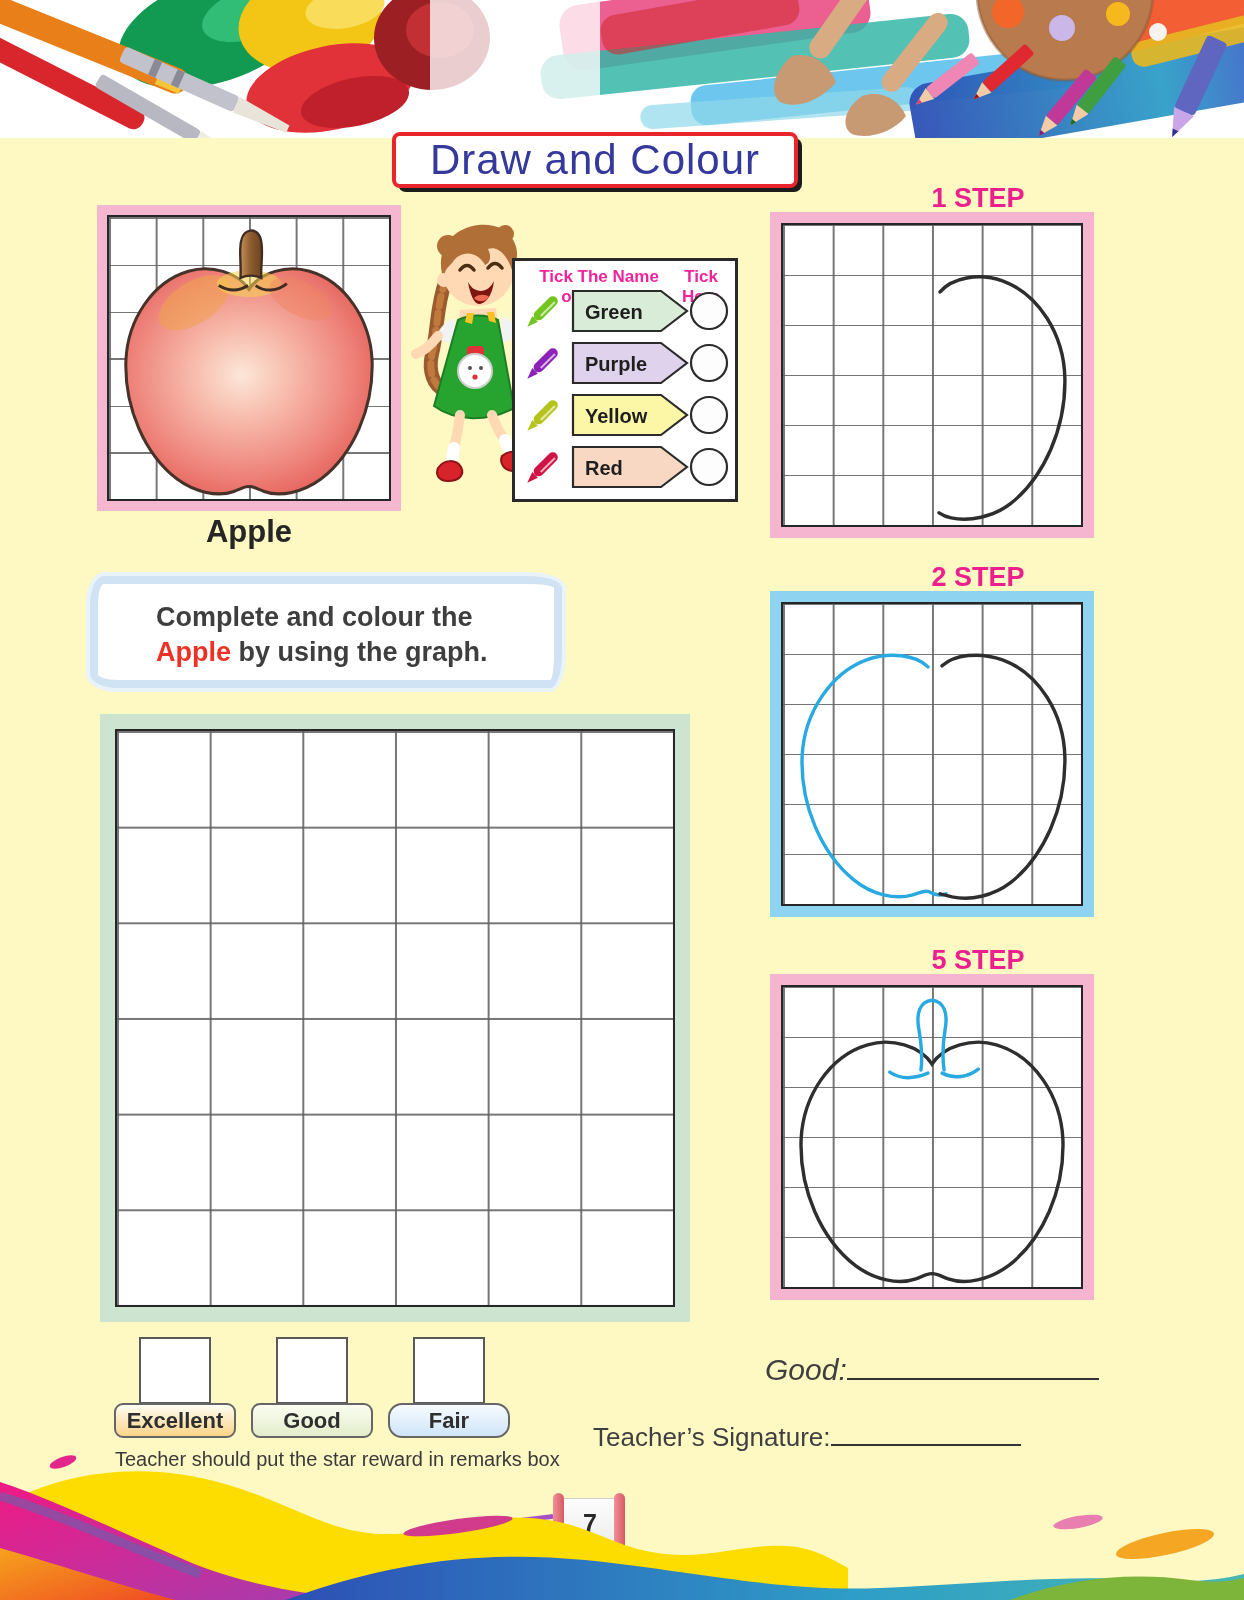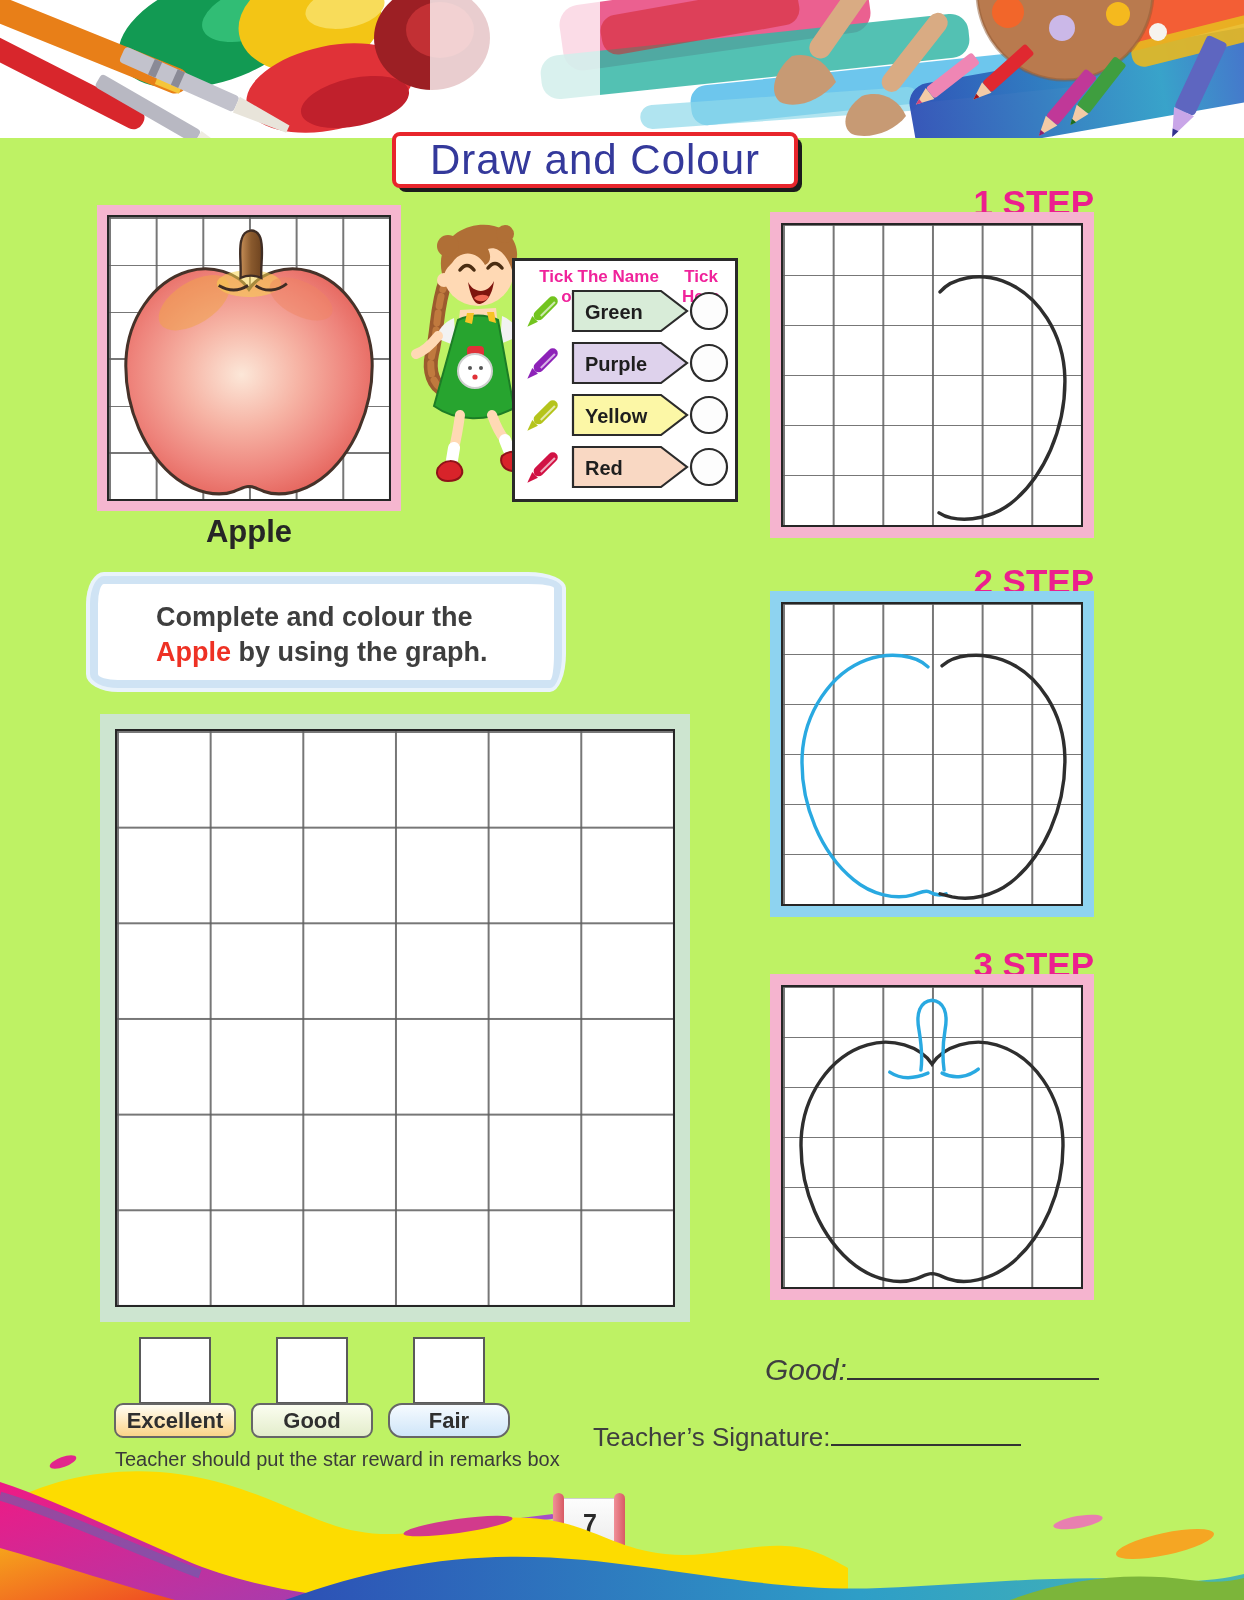--- a/index.html
+++ b/index.html
@@ -1,36 +1,36 @@
 <!DOCTYPE html>
 <html><head>
 <meta charset="utf-8">
 <style>
   html,body{margin:0;padding:0;background:#ffffff;}
-  #page{position:relative;width:1244px;height:1600px;background:#bef264;overflow:hidden;
+  #page{position:relative;width:1244px;height:1600px;background:#fef9c3;overflow:hidden;
         font-family:"Liberation Sans",sans-serif;}
   .abs{position:absolute;}
 
   
   .title-shadow{left:398px;top:138px;width:404px;height:54px;background:#1c1c1c;border-radius:8px;}
   .title-box{left:392px;top:132px;width:398px;height:48px;background:#fff;border:4px solid #e8252c;
              border-radius:8px;display:flex;align-items:center;justify-content:center;}
   .title-text{font-size:42px;color:#34399b;letter-spacing:1px;}
 
   
   .gridbox{position:absolute;inset:0;background:#fff;border:2.5px solid #262626;
     background-image:linear-gradient(to right,rgba(95,95,95,.85) 1.5px,transparent 1.5px),
                      linear-gradient(to bottom,rgba(95,95,95,.85) 1.5px,transparent 1.5px);
     background-size:calc(100%/6) calc(100%/6);}
   .panel{background:#fff;}
   .ref-panel{left:97px;top:205px;width:284px;height:286px;border:10px solid #f5b6cf;}
   .step-box{left:770px;width:302px;height:304px;}
   .b-pink{border:11px solid #f5b4cf;}
   .b-blue{border:11px solid #8ed3f0;}
-  .step-label{left:770px;width:324px;text-align:right;font-weight:bold;font-size:35px;color:#ec1f8e;}
+  .step-label{left:816px;width:324px;text-align:center;font-weight:bold;font-size:27px;color:#ec1f8e;}
   .big-grid{left:100px;top:714px;width:560px;height:578px;border:15px solid #cde5d0;}
   .draw{position:absolute;inset:0;width:100%;height:100%;}
 
   .ref-caption{left:97px;top:514px;width:304px;text-align:center;font-size:31px;font-weight:bold;color:#262626;}
 
   
   .tick-panel{left:512px;top:258px;width:220px;height:238px;background:#fff;border:3px solid #2a2a2a;}
   .tick-head{position:absolute;font-size:17px;font-weight:bold;color:#f0239b;}
   .tick-row{position:absolute;left:0;width:220px;height:50px;}
 
@@ -280,21 +280,21 @@
 
   <div class="abs step-label" style="top:562px;">2 STEP</div>
   <div class="abs panel step-box b-blue" style="top:591px;">
     <div class="gridbox"></div>
     <svg class="draw" viewBox="0 0 300 300" preserveAspectRatio="none">
       <path d="M146,64 C134,52 108,49 85,57 C49,70 23,110 21,152 C19,200 40,248 72,274 C90,289 114,294 131,289 C138,287 143,284 147,286 C152,289 158,290 164,288" fill="none" stroke="#29a9e1" stroke-width="3.4" stroke-linecap="round"></path>
       <path d="M160,63 C172,52 197,49 220,57 C256,70 281,110 282,153 C283,203 261,251 228,277 C211,290 188,295 170,291 C166,290 162,289 158,288" fill="none" stroke="#2e2e2e" stroke-width="3.4" stroke-linecap="round"></path>
     </svg>
   </div>
 
-  <div class="abs step-label" style="top:945px;">3 STEP</div>
+  <div class="abs step-label" style="top:945px;">5 STEP</div>
   <div class="abs panel step-box b-pink" style="top:974px;">
     <div class="gridbox"></div>
     <svg class="draw" viewBox="0 0 300 300" preserveAspectRatio="none">
       <path d="M150,78 C138,60 110,52 86,59 C48,70 22,110 20,152 C18,202 40,251 74,277 C93,291 117,296 134,290 C142,287 147,284 150,285 C153,284 158,287 166,290 C183,296 207,291 226,277 C260,251 282,202 280,152 C278,110 252,70 214,59 C190,52 162,60 150,78 Z" fill="none" stroke="#2e2e2e" stroke-width="3.4"></path>
       <path d="M139,84 C141,70 139,56 137,44 C134,28 138,16 150,15 C162,16 166,28 163,44 C161,56 160,70 162,84" fill="none" stroke="#29a9e1" stroke-width="3.4" stroke-linecap="round"></path>
       <path d="M108,86 C120,94 134,92 146,87 M160,87 C172,93 186,91 196,83" fill="none" stroke="#29a9e1" stroke-width="3.4" stroke-linecap="round"></path>
     </svg>
   </div>
 
   <div class="abs instr">

